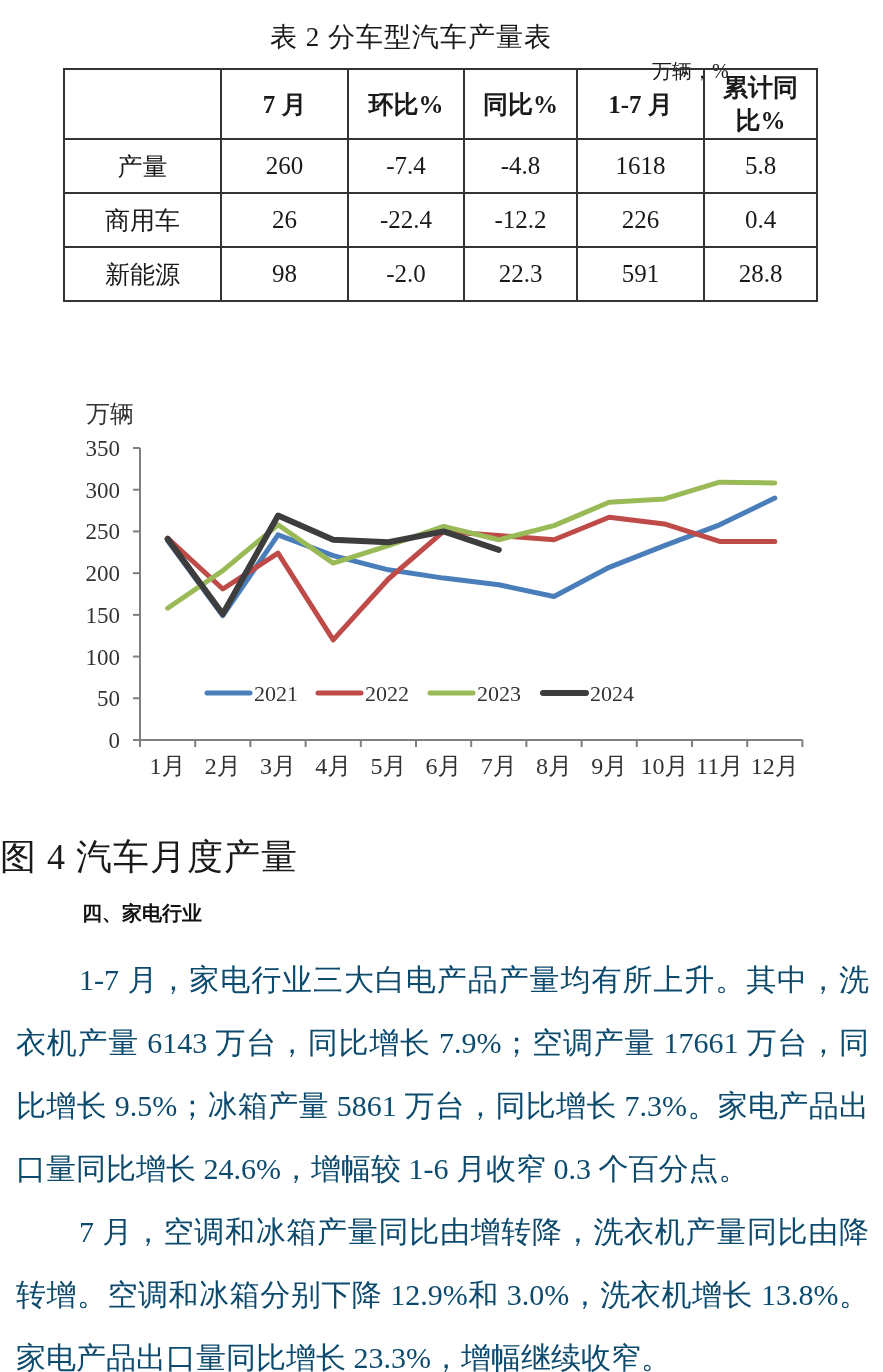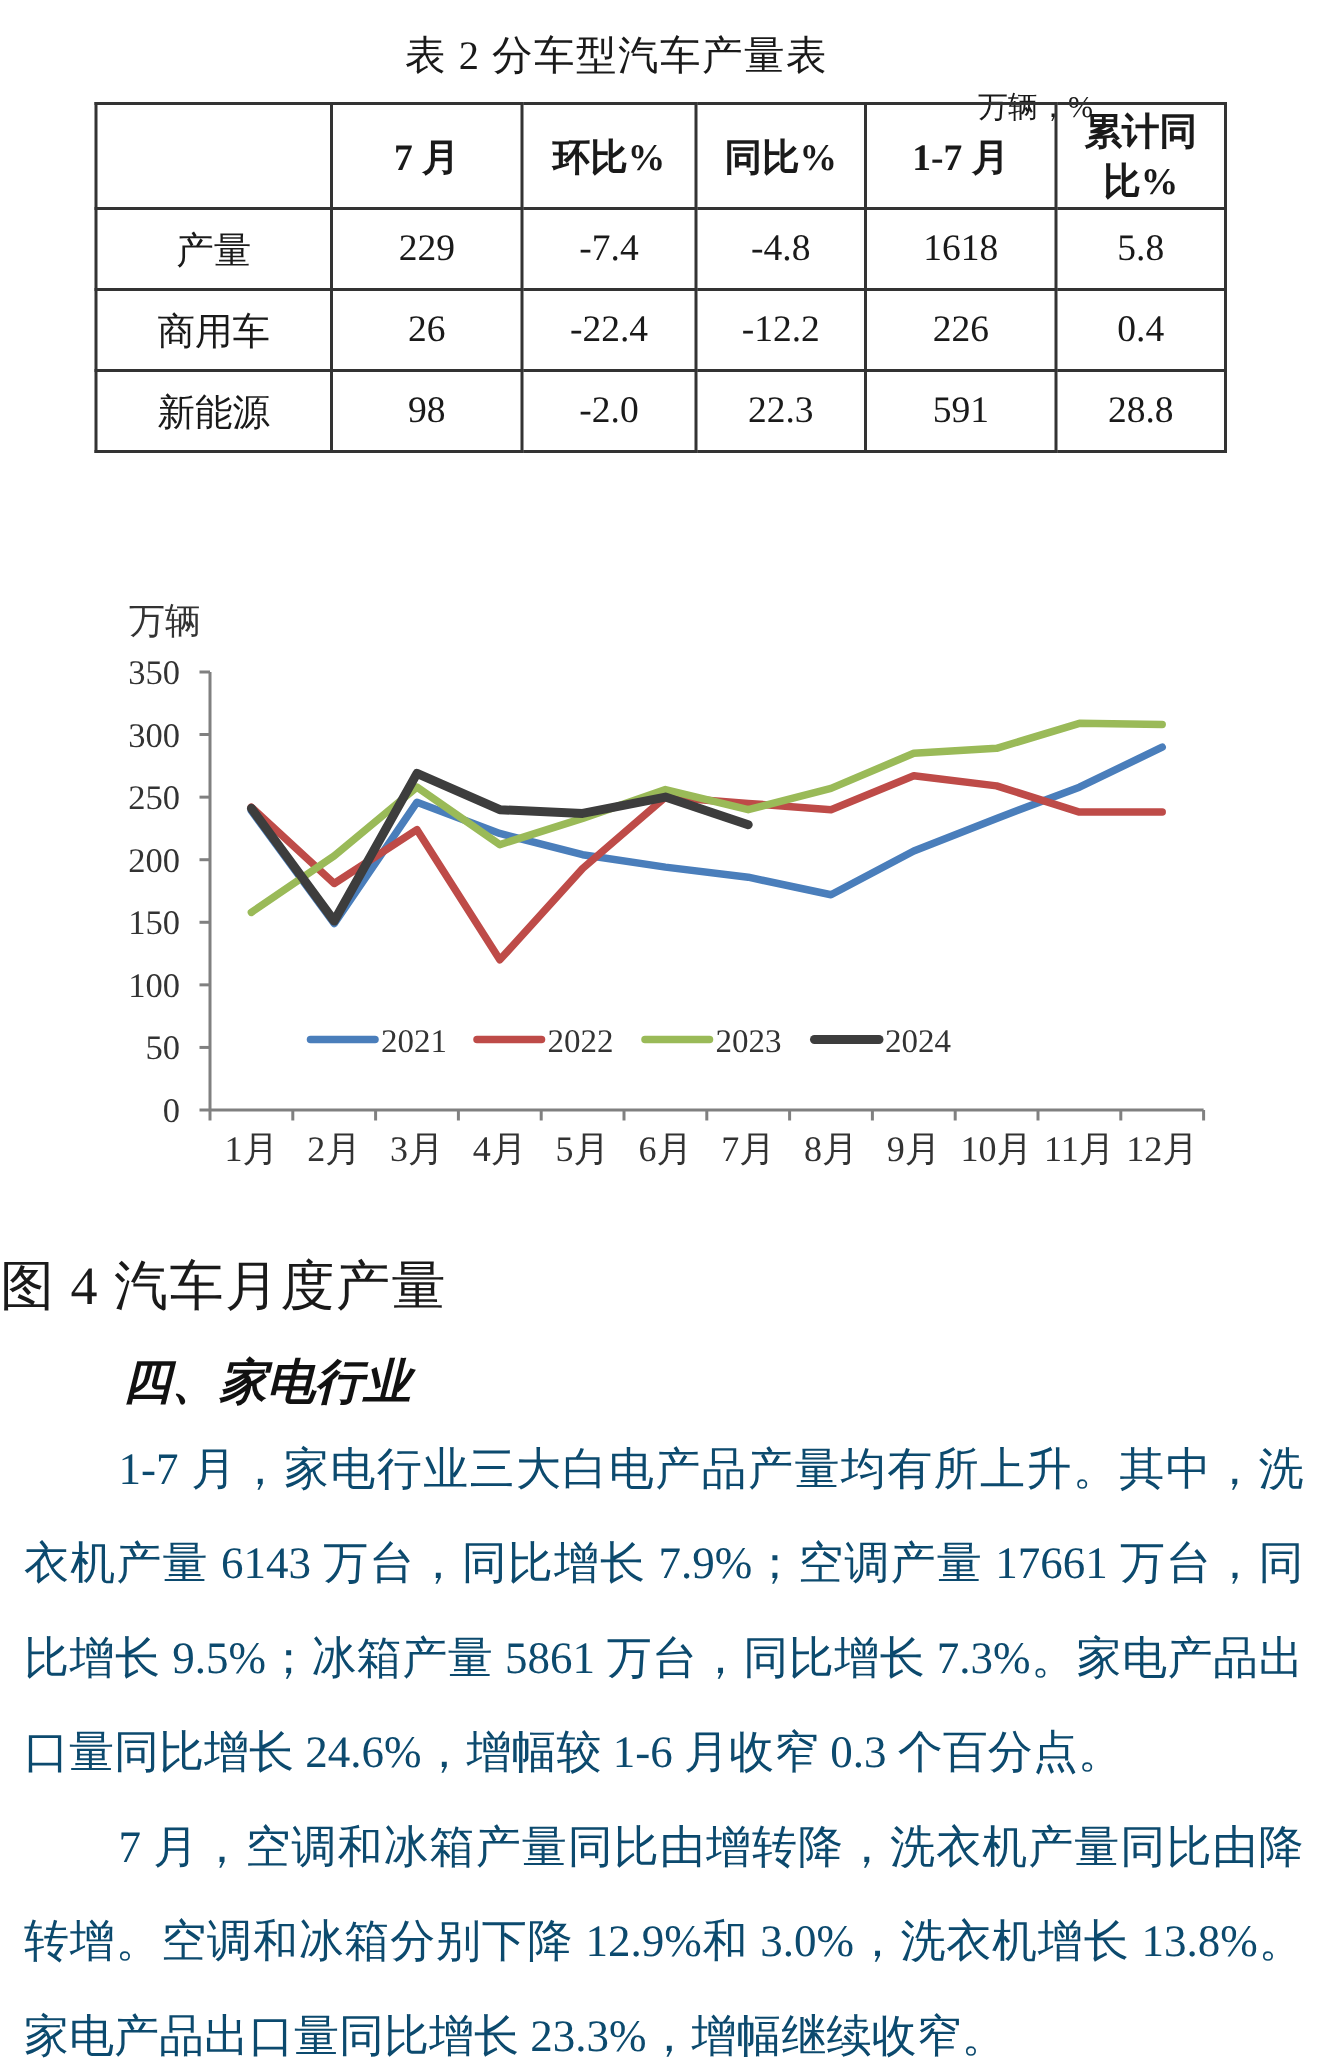--- a/index.html
+++ b/index.html
@@ -17,22 +17,22 @@
     border:2px solid #333;text-align:center;vertical-align:middle;
     font-size:25px;padding:0;color:#1a1a1a;
   }
   tr.hdr{height:70px;font-weight:bold;}
   tr.bdy{height:54px;}
   .chart{position:absolute;left:0;top:390px;width:883px;height:400px;}
   .chart svg{display:block;}
   .chart svg text{font-family:"Liberation Serif","DejaVu Serif",serif;fill:#333;}
   .fig-caption{position:absolute;top:833px;left:0;width:883px;text-align:left;font-size:36px;letter-spacing:1px;}
   .sec-heading{
-    position:absolute;left:82px;top:900px;font-size:32px;font-weight:bold;
-    font-family:"Liberation Sans","DejaVu Sans",sans-serif;color:#111;font-style:italic;
+    position:absolute;left:82px;top:900px;font-size:20px;font-weight:bold;
+    font-family:"Liberation Sans","DejaVu Sans",sans-serif;color:#111;
   }
   .body-text{position:absolute;left:16px;top:948px;width:853px;}
   .body-text p{
     margin:0;font-size:30px;line-height:63px;text-align:justify;
     text-indent:2.1em;color:#0c4a6e;
   }
 </style>
 </head>
 <body>
 
@@ -54,21 +54,21 @@
         <tr class="hdr">
       <td></td>
       <td>7 月</td>
       <td>环比%</td>
       <td>同比%</td>
       <td>1-7 月</td>
       <td>累计同比%</td>
     </tr>
     <tr class="bdy">
       <td>产量</td>
-      <td>229</td>
+      <td>260</td>
       <td>-7.4</td>
       <td>-4.8</td>
       <td>1618</td>
       <td>5.8</td>
     </tr>
     <tr class="bdy">
       <td>商用车</td>
       <td>26</td>
       <td>-22.4</td>
       <td>-12.2</td>

